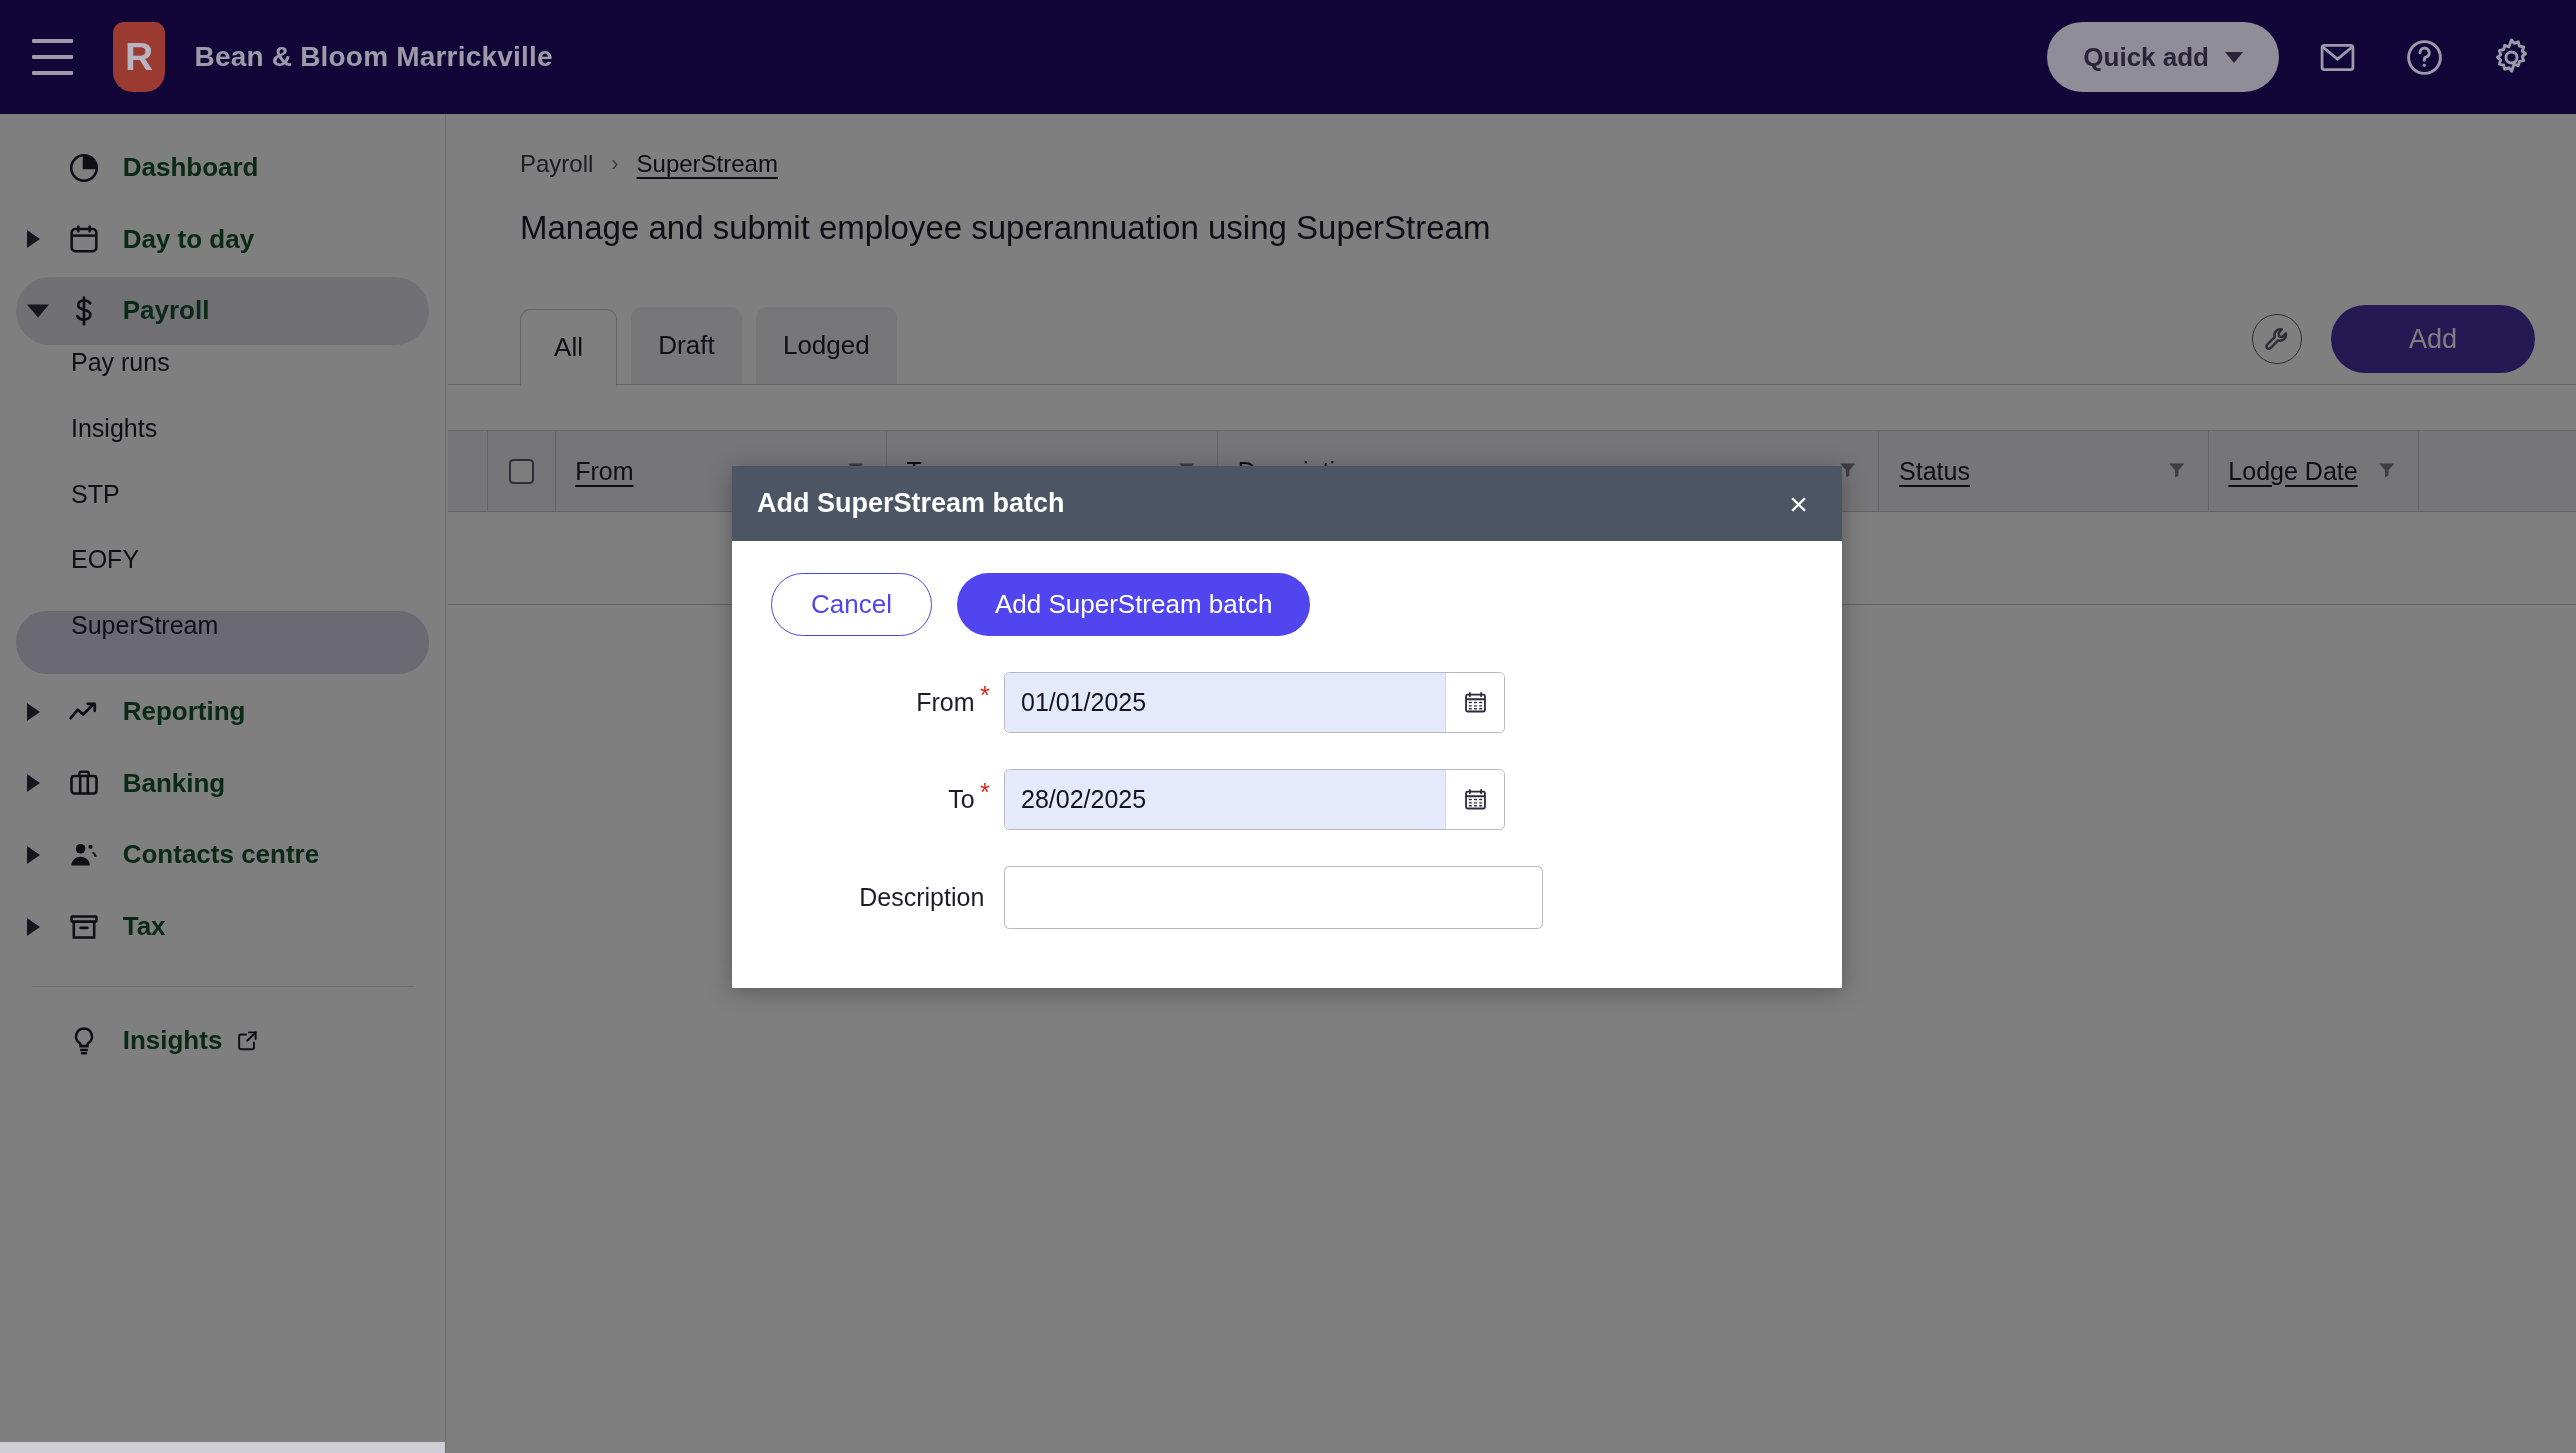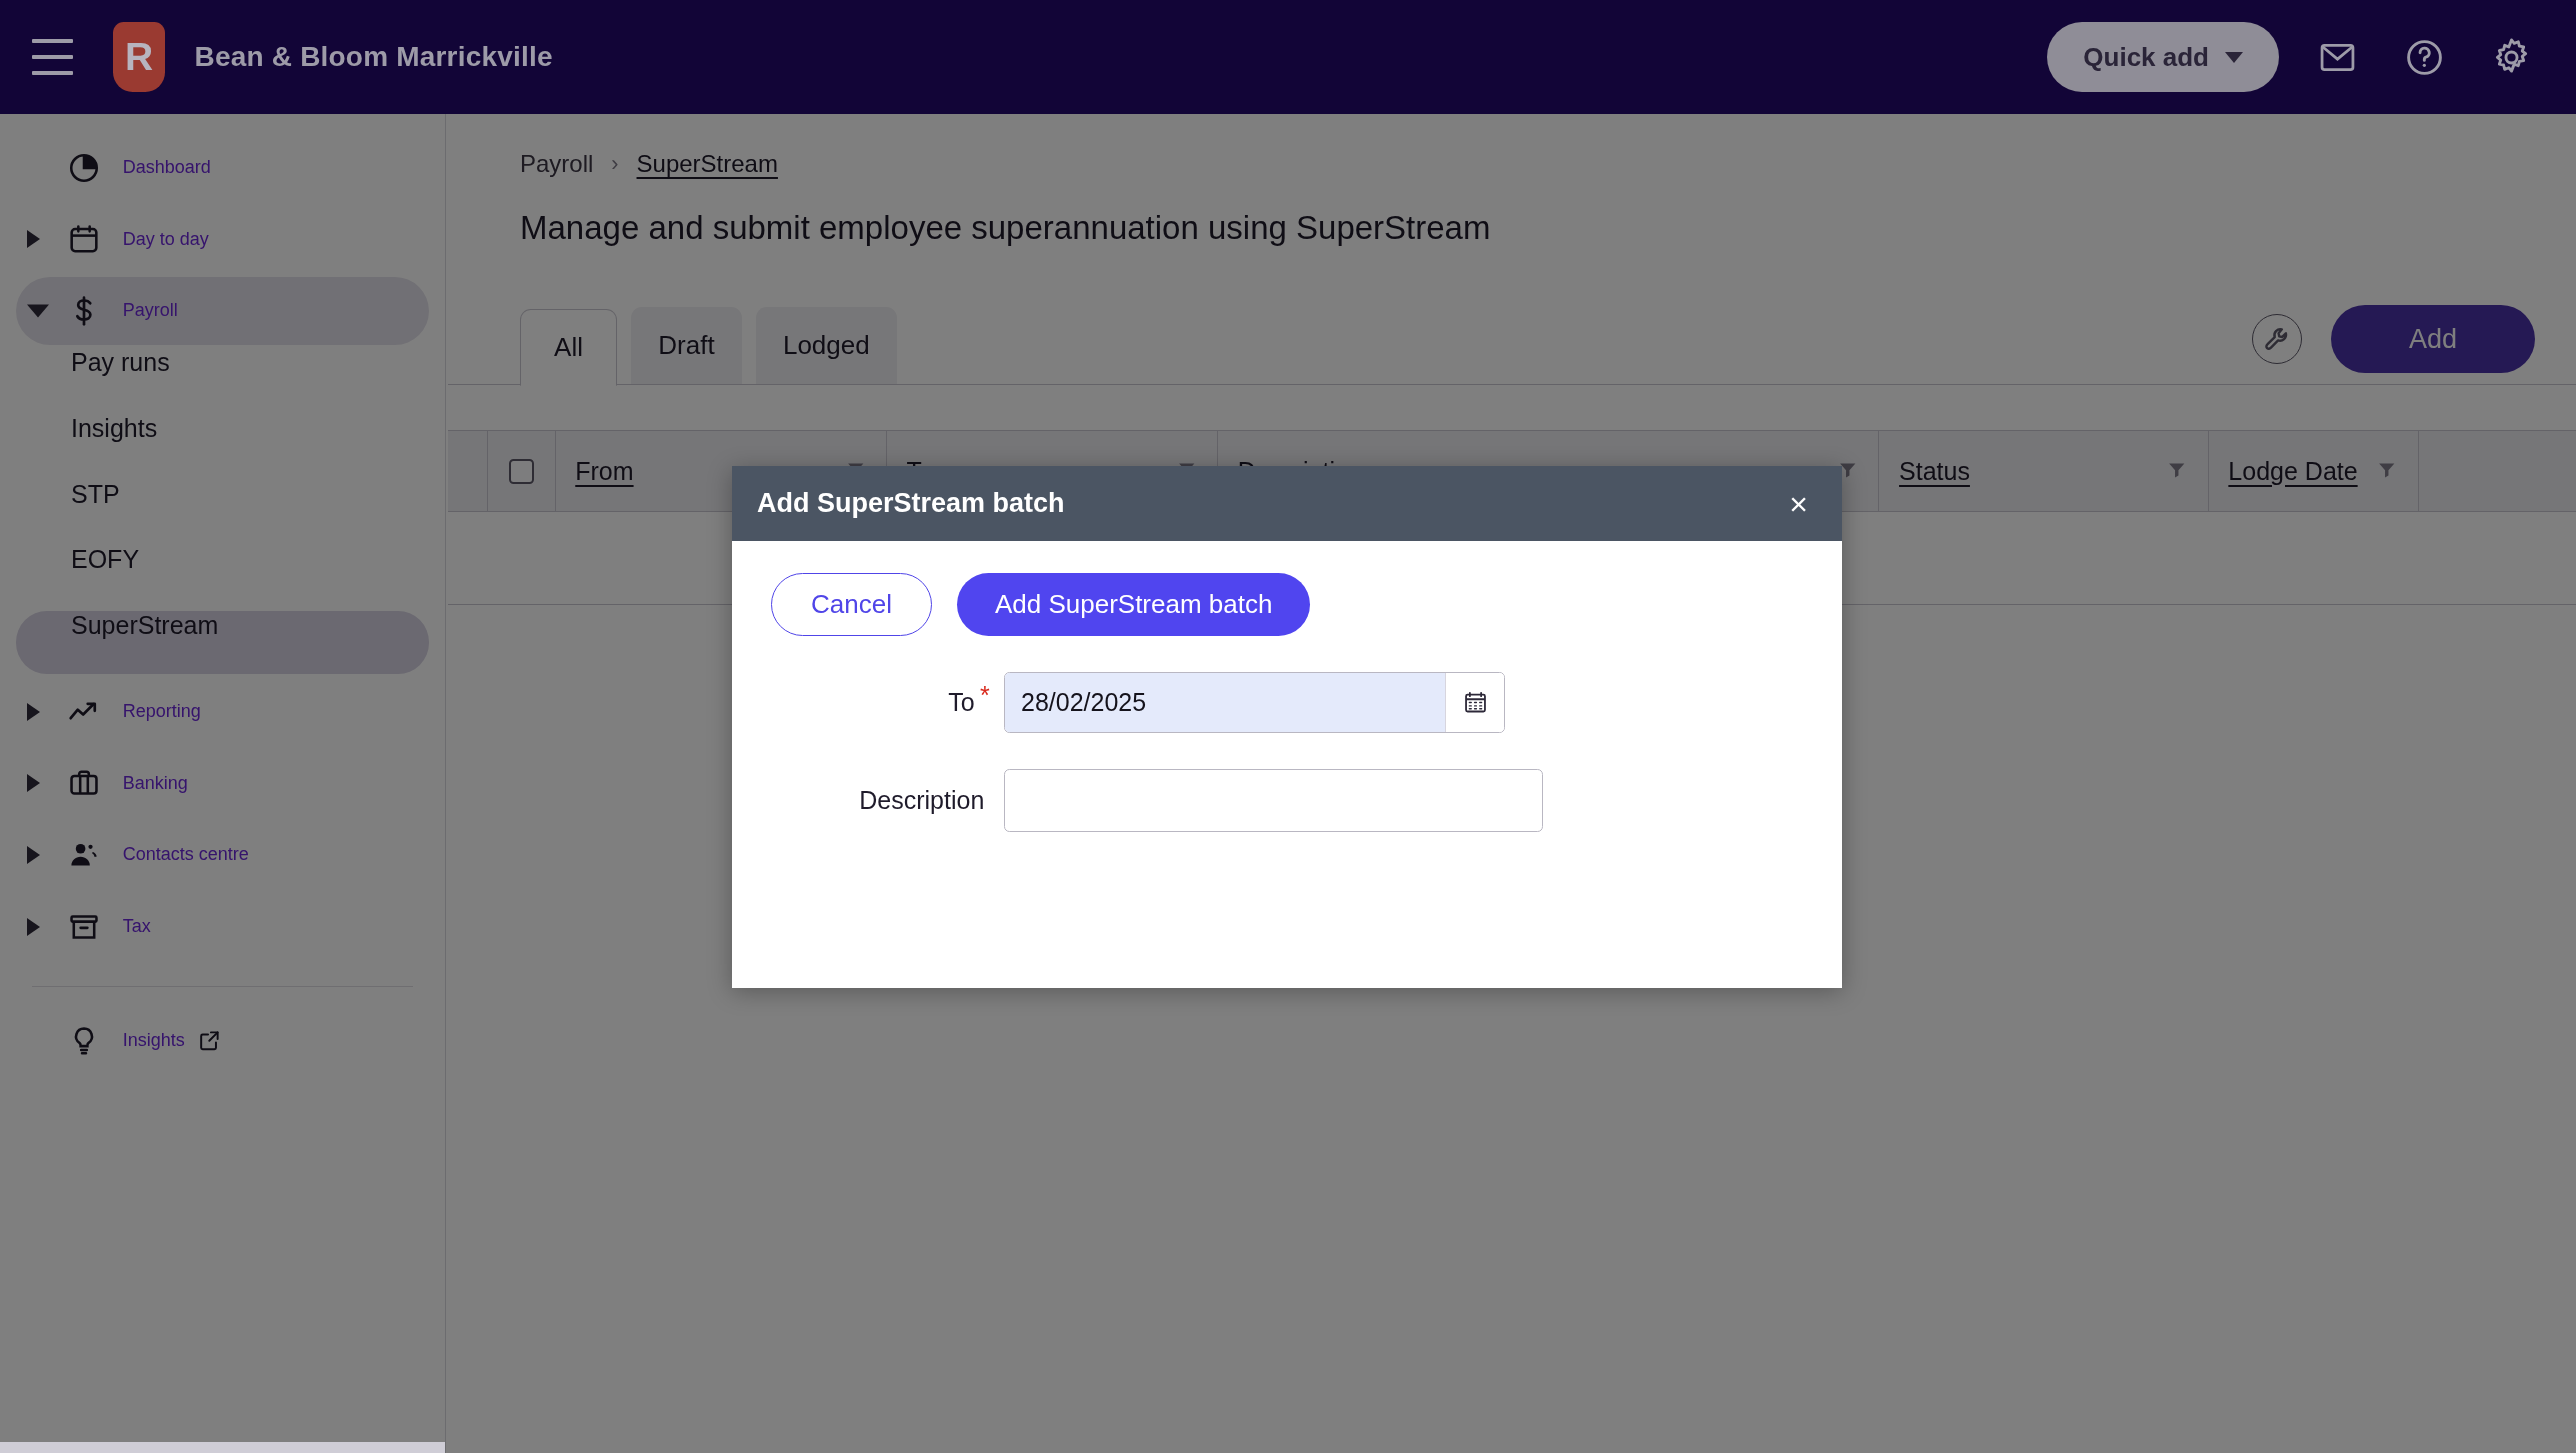--- a/index.html
+++ b/index.html
@@ -112,21 +112,21 @@
     border-right: 11.6px solid transparent;
     border-top: 13.4px solid #2e2a3a;
     border-bottom: none;
   }
   .nav-icon {
     width: 39px; height: 39px; margin-right: 19.7px;
     display: flex; align-items: center; justify-content: center;
     flex: 0 0 auto;
   }
   .nav-label {
-    font-size: 18px; font-weight: 400; color: #6d28d9;
+    font-size: 26px; font-weight: 700; color: #14532d;
     white-space: nowrap;
   }
   .subnav-row {
     display: flex; align-items: flex-start;
     height: 63px;
     margin: 2.7px 16px;
     padding-left: 55px;
     border-radius: 31px;
     cursor: pointer;
   }
@@ -614,20 +614,36 @@
       <span class="modal-title">Add SuperStream batch</span>
       <span class="modal-close">×</span>
     </div>
 
     <div class="modal-body">
       <div class="modal-actions">
         <button class="btn-cancel">Cancel</button>
         <button class="btn-primary">Add SuperStream batch</button>
       </div>
 
+      <div class="form-row">
+        <div class="form-label">
+          <span>From</span><span class="req-star">*</span>
+        </div>
+        <div class="date-field">
+          <input class="date-input" type="text" value="01/01/2025" style="">
+          <button class="cal-btn">
+            <svg width="27" height="27" viewBox="0 0 24 24" fill="none" stroke="#2c2838" stroke-width="1.6">
+              <rect x="3.6" y="5" width="16.8" height="15" rx="1.4"></rect>
+              <path d="M3.6 9.2h16.8" stroke-width="1.8"></path>
+              <path d="M7 3.4v3M17 3.4v3" stroke-linecap="round"></path>
+              <path d="M6.6 12h1.6M11.2 12h1.6M15.8 12h1.6M6.6 15h1.6M11.2 15h1.6M15.8 15h1.6M6.6 17.6h1.6M11.2 17.6h1.6M15.8 17.6h1.6" stroke-width="1.3" stroke-linecap="round"></path>
+            </svg>
+          </button>
+        </div>
+      </div>
 
       <div class="form-row">
         <div class="form-label">
           <span>To</span><span class="req-star">*</span>
         </div>
         <div class="date-field">
           <input class="date-input" type="text" value="28/02/2025" style="">
           <button class="cal-btn">
             <svg width="27" height="27" viewBox="0 0 24 24" fill="none" stroke="#2c2838" stroke-width="1.6">
               <rect x="3.6" y="5" width="16.8" height="15" rx="1.4"></rect>

